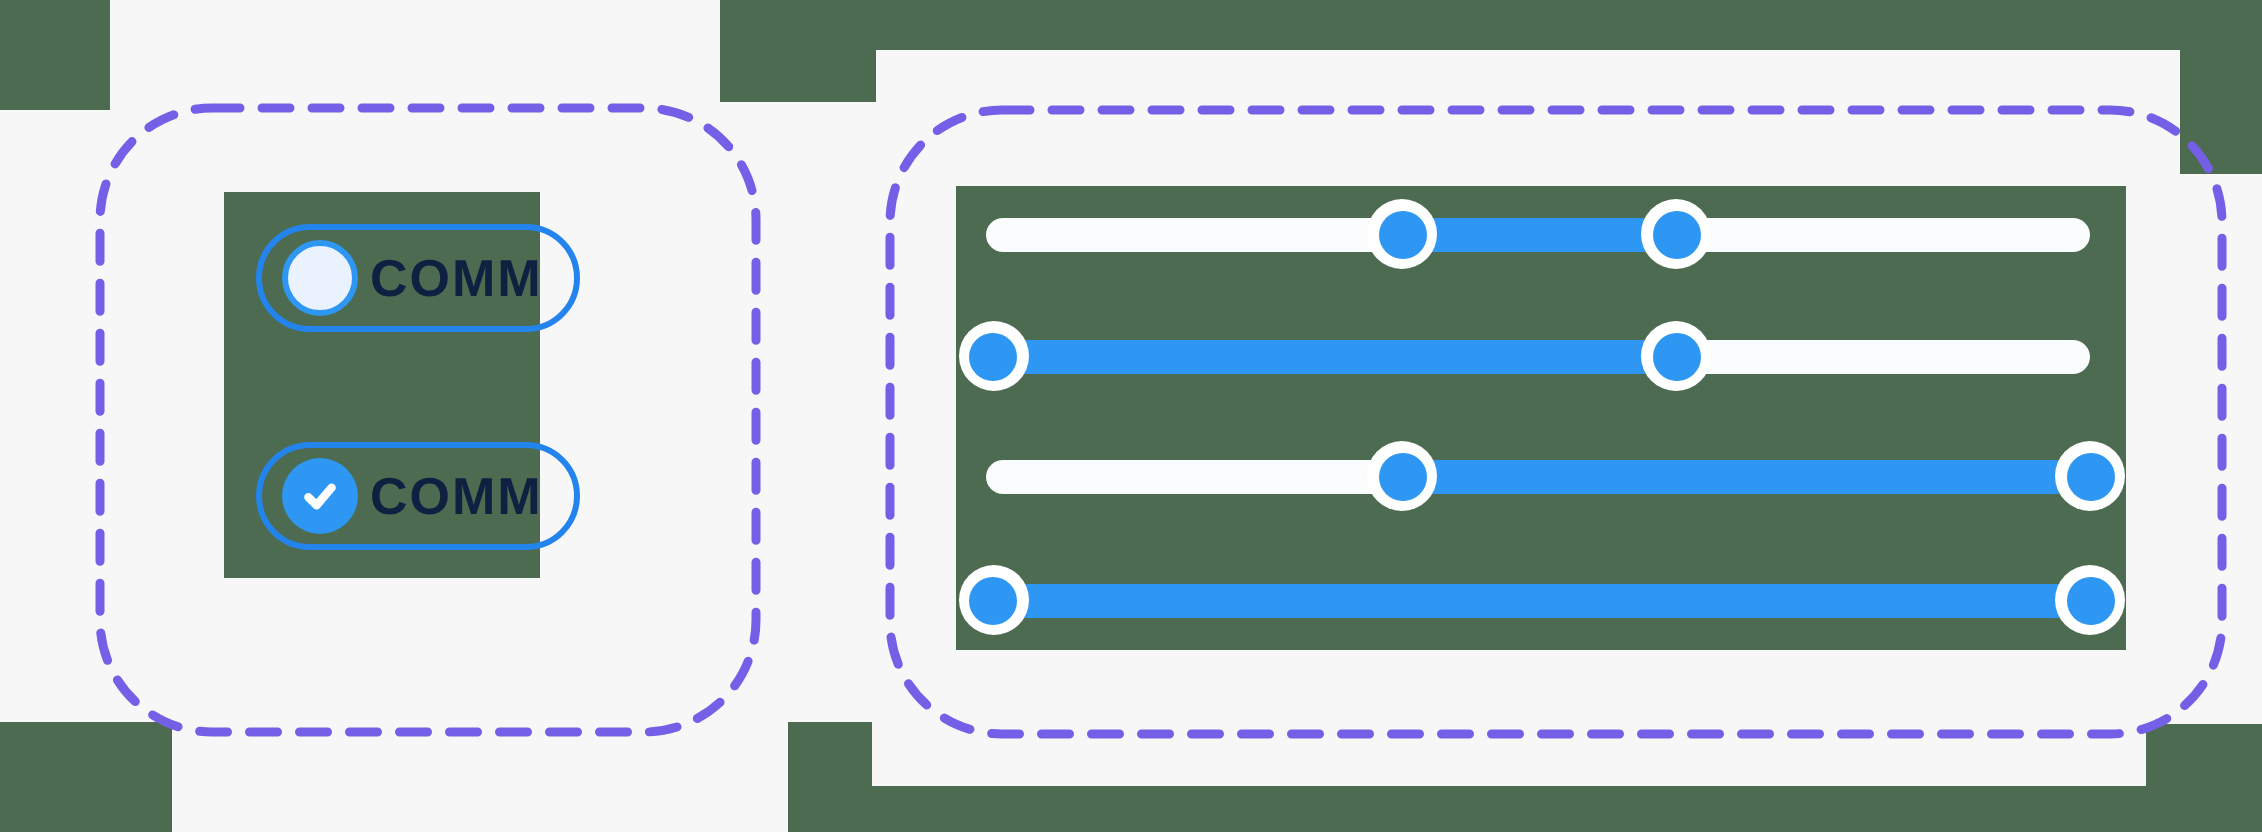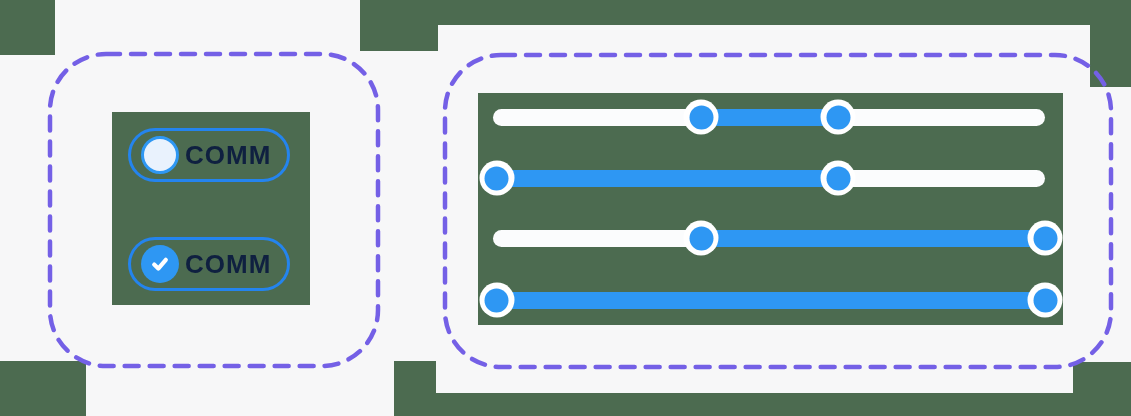--- a/index.html
+++ b/index.html
@@ -25,21 +25,21 @@
   .p1{left:0;top:0;width:55px;height:55px;}
   .p2{left:360px;top:0;width:78px;height:51px;}
   .p3{left:438px;top:0;width:693px;height:25px;}
   .p4{left:1090px;top:25px;width:41px;height:62px;}
   .p5{left:0;top:361px;width:86px;height:55px;}
   .p6{left:394px;top:361px;width:42px;height:55px;}
   .p7{left:436px;top:393px;width:695px;height:23px;}
   .p8{left:1073px;top:362px;width:58px;height:31px;}
 
   
-  #toggle-panel{position:absolute;left:112px;top:112px;width:198px;height:193px;background:var(--green);}
+  #toggle-panel{position:absolute;left:112px;top:96px;width:158px;height:193px;background:var(--green);}
   #slider-panel{position:absolute;left:478px;top:93px;width:585px;height:232px;background:var(--green);}
 
   
   #dash-overlay{position:absolute;left:0;top:0;pointer-events:none;}
 
   
   .pill{
     position:absolute;left:16px;
     width:162px;height:54px;
     box-sizing:border-box;

